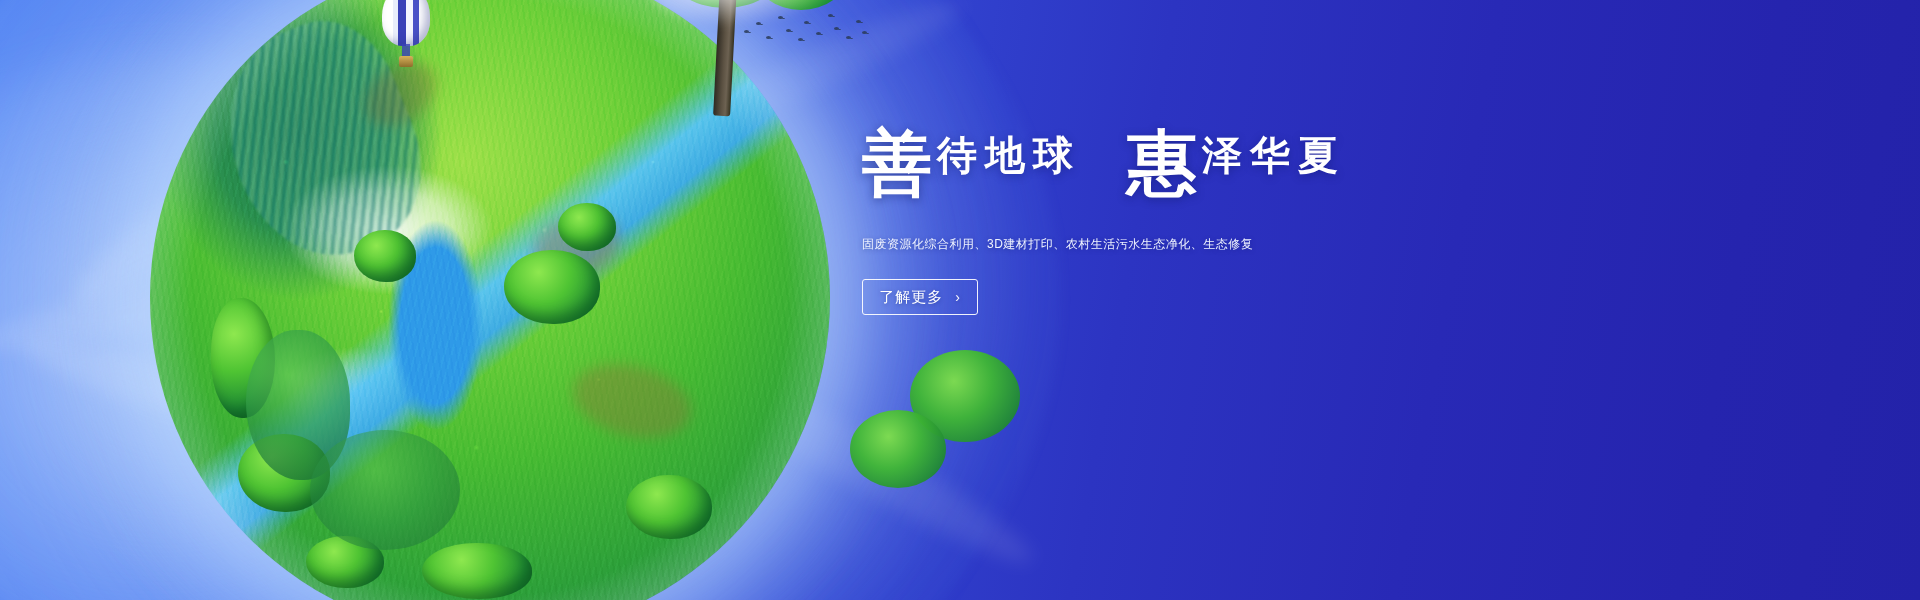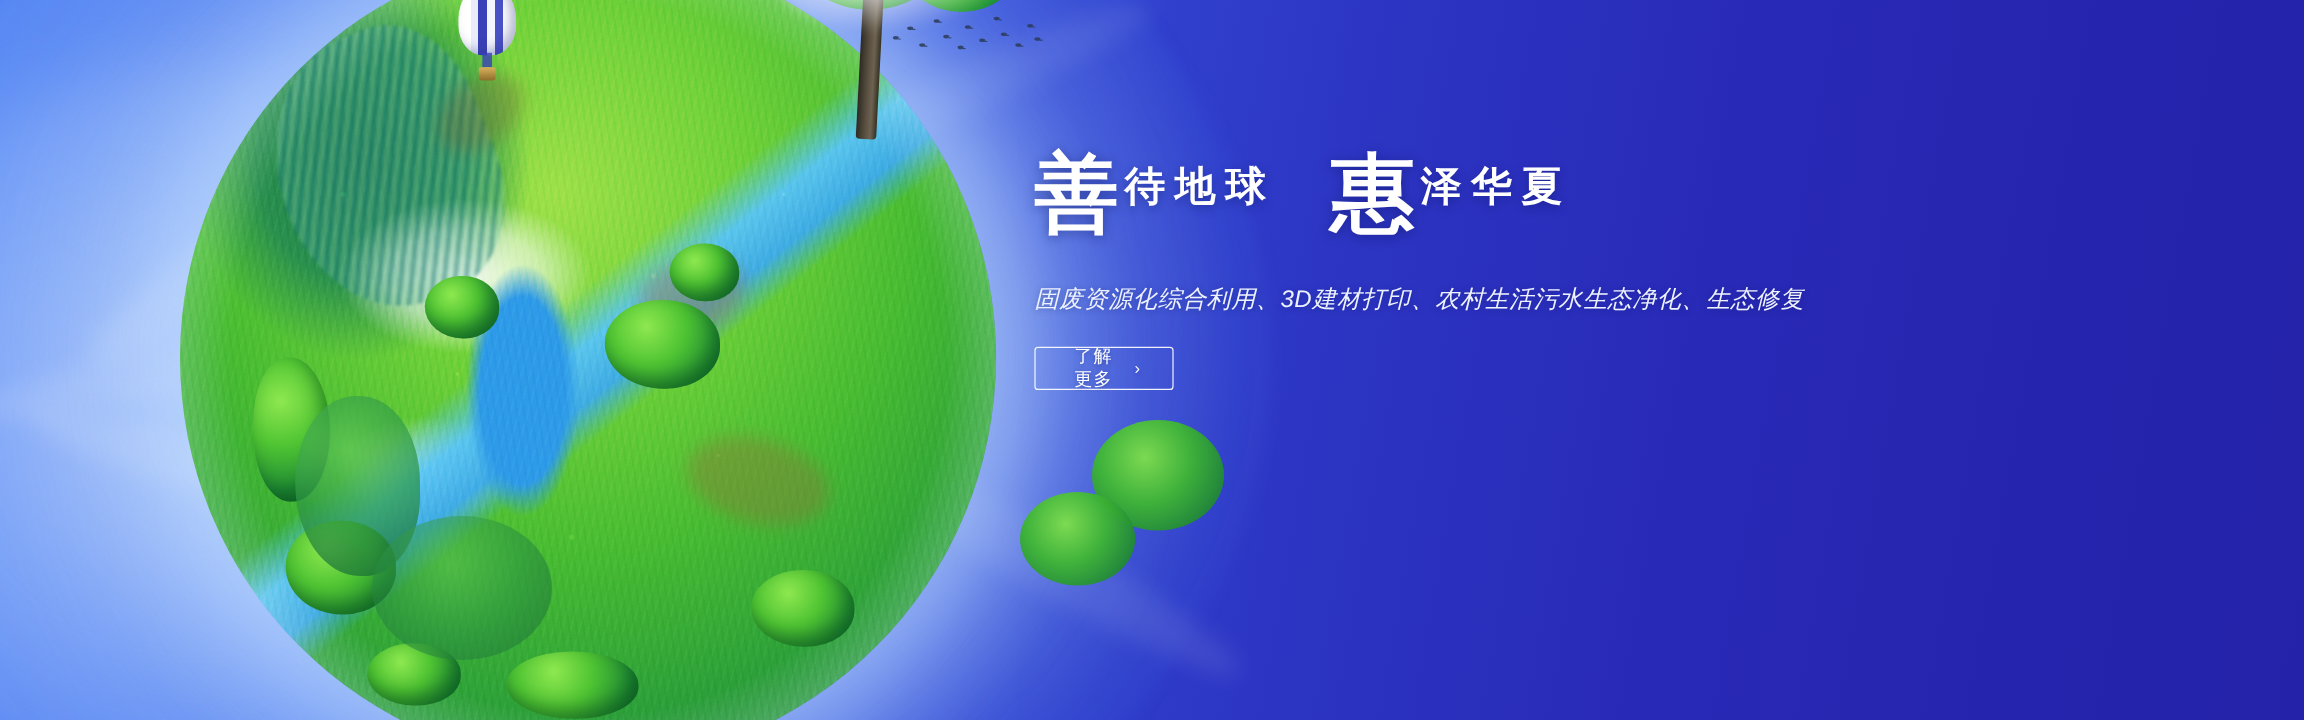--- a/index.html
+++ b/index.html
@@ -131,32 +131,32 @@
     box-shadow:3px 1px 0 -1px #2a3b58;}
 
   
   #copy{position:absolute;left:862px;top:128px;width:700px;color:#fff;}
 
   #headline{height:88px;position:relative;white-space:nowrap;}
   .brush{font-family:"Liberation Serif","DejaVu Serif",serif;font-weight:bold;
     font-size:70px;line-height:1;letter-spacing:1px;
     text-shadow:0 2px 10px rgba(10,20,90,.45);vertical-align:-6px;}
   .brush-sub{font-family:Liberation Sans, sans-serif;font-weight:bold;
-    font-size:34px;letter-spacing:8px;vertical-align:12px;margin-left:4px;
+    font-size:40px;letter-spacing:8px;vertical-align:12px;margin-left:4px;
     text-shadow:0 2px 8px rgba(10,20,90,.40);}
   .gap{display:inline-block;width:46px;}
 
   #subtitle{margin-top:16px;font-size:26px;letter-spacing:9px;font-weight:500;
     color:#f2f5ff;text-shadow:0 1px 6px rgba(10,20,90,.35);white-space:nowrap;}
 
-  #desc{margin-top:20px;font-size:20px;letter-spacing:.5px;color:#eef2ff;
-    text-shadow:0 1px 5px rgba(10,20,90,.35);white-space:nowrap;font-style:italic;}
+  #desc{margin-top:20px;font-size:12px;letter-spacing:.5px;color:#eef2ff;
+    text-shadow:0 1px 5px rgba(10,20,90,.35);white-space:nowrap;}
 
   #more-btn{margin-top:26px;display:inline-flex;align-items:center;justify-content:center;gap:12px;
-    width:116px;height:36px;padding:0 26px;border:1px solid rgba(255,255,255,.92);border-radius:3px;
+    width:116px;height:36px;padding:0 10px;border:1px solid rgba(255,255,255,.92);border-radius:3px;
     background:transparent;color:#fff;font-size:15px;letter-spacing:1px;cursor:pointer;
     text-shadow:0 1px 4px rgba(10,20,90,.35);}
   #more-btn .chev{font-size:14px;line-height:1;opacity:.95;}
 </style>
 </head>
 <body>
 
 <div id="banner">
 
   <div class="veil veil1"></div>

